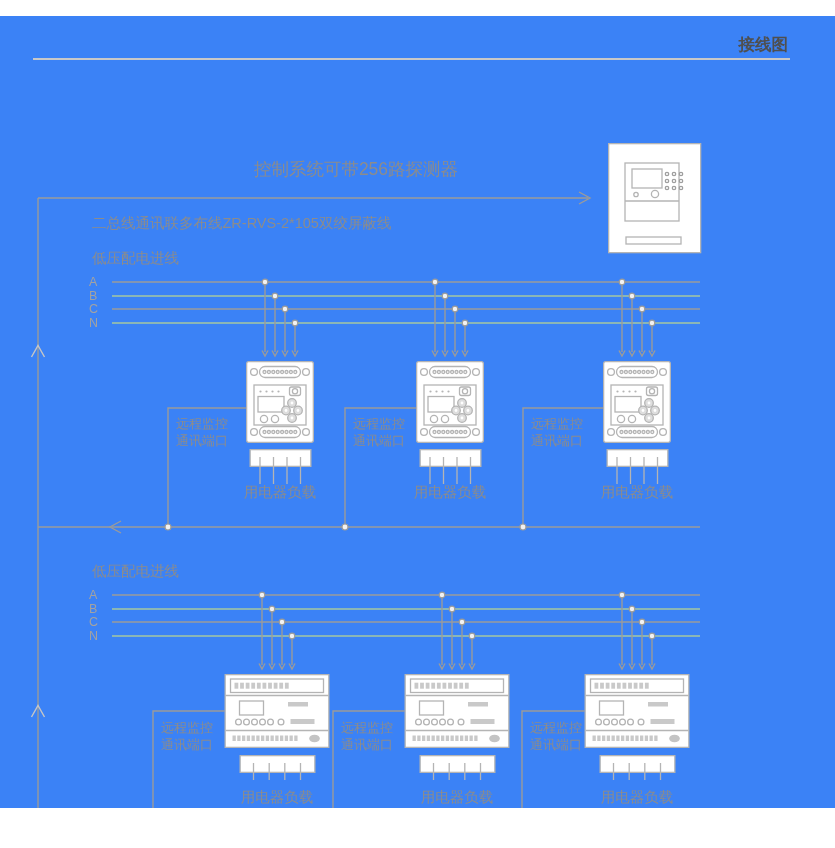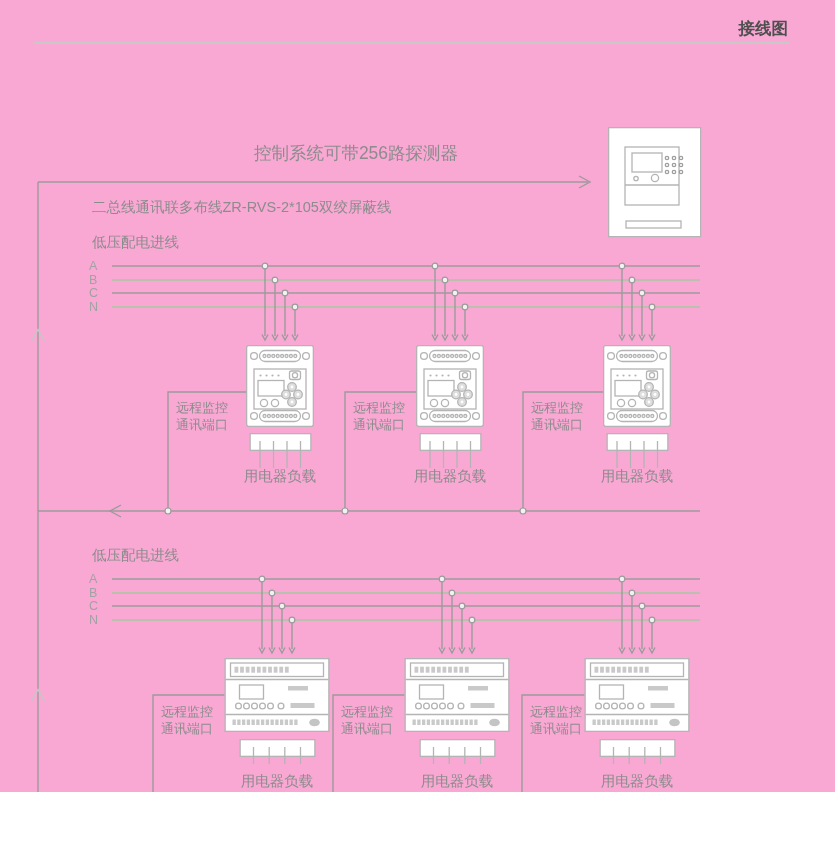--- a/index.html
+++ b/index.html
@@ -1,18 +1,19 @@
 <!DOCTYPE html>
 <html><head>
 <meta charset="utf-8">
 <style>
   html,body{margin:0;padding:0;background:#ffffff;}
   .canvas{
-    width:835px;height:792px;background:#f9a8d4;position:relative;
+    width:835px;height:792px;background:#3b82f6;position:relative;
     font-family:"Liberation Sans", sans-serif;
+    margin-top:16px;
   }
   svg{display:block;font-family:"Liberation Sans", sans-serif;}
   text{fill:#8c8c8c;}
   .title-text{fill:#4f4f4f;font-weight:bold;font-size:16.5px;}
   .note-lg{font-size:17.5px;}
   .note-md{font-size:14.5px;}
   .lbl-sm{font-size:13px;}
   .lbl-md{font-size:14.5px;}
   .phase-lbl{font-size:12.5px;fill:#a2a2a2;}
   .wire{stroke:#9b9b9b;stroke-width:1.4;fill:none;}

